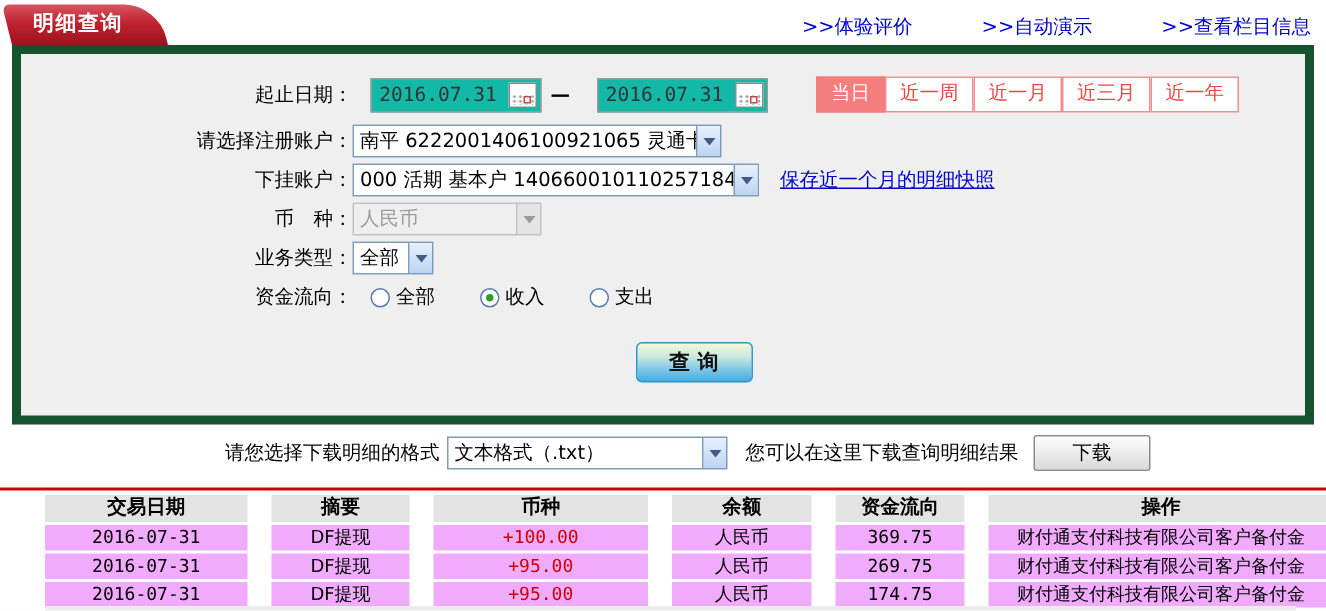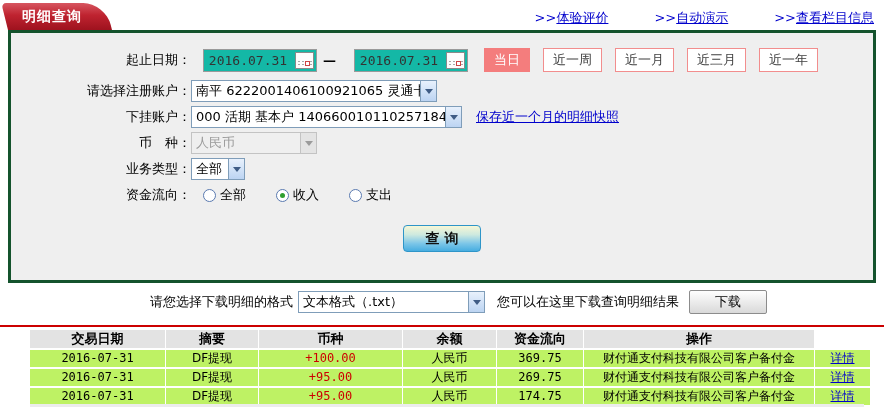--- a/index.html
+++ b/index.html
@@ -9,44 +9,44 @@
 
   
   .topbar { position:absolute; top:0; left:0; width:884px; height:30px; }
   .tab { position:absolute; left:8px; top:3px; height:27px; line-height:27px; padding:0 14px 0 14px; }
   .tab::before { content:""; position:absolute; left:0; top:0; bottom:0; right:-16px;
     background:linear-gradient(180deg,#d75660 0%, #bf2330 45%, #9e121e 100%);
     border-radius:5px 22px 0 0; transform:skewX(14deg); transform-origin:bottom left; }
   .tab .tab-text { position:relative; color:#fff; font-weight:bold; font-size:14px; letter-spacing:1px; }
   .toplinks { position:absolute; right:10px; top:9px; display:flex; gap:46px; }
   .toplink { color:#0000cc; cursor:pointer; white-space:nowrap; }
-  .toplink .lk { text-decoration:underline; }
+  .toplink .lk { }
 
   
   .panel { position:absolute; top:30px; left:8px; width:868px; height:253px;
-    background:#efefef; border:3px solid #14532d; }
+    background:#efefef; border:6px solid #14532d;padding-left:41px; }
   .frow { display:flex; align-items:center; height:26px; }
   .frow.first { margin-top:14px; margin-bottom:5px; }
   .flabel { width:180px; text-align:right; flex-shrink:0; color:#000; }
 
   .date-box { position:relative; width:114px; height:23px; border:1px solid #9a9a9a;
     background:#14b8a6; margin-left:12px; }
   .date-box input { position:absolute; left:2px; top:1px; width:84px; height:19px; border:0;
     font-family:"DejaVu Sans Mono", monospace; font-size:13px; color:#333; background:transparent; text-align:center; }
   .cal { position:absolute; right:2px; top:2px; width:19px; height:17px; background:#fdfdfd;
     border:1px solid #8a8a8a; cursor:pointer; }
   .cal .cb { height:3px; background:#4d87c7; margin:1px 1px 0 1px; }
   .cal .cy { height:2px; background:#e8b93a; margin:0 1px; }
   .cal .cg { position:absolute; left:1px; right:1px; top:7px; bottom:1px;
     background:radial-gradient(#a9a9a9 1px, transparent 1.2px); background-size:4px 3px; }
   .cal .cr { position:absolute; width:5px; height:5px; border:1px solid #cc4444; right:3px; bottom:2px; background:#fff; }
   .dash { margin:0 6px; font-weight:bold; }
 
-  .qbtns { display:flex; gap:13px; margin-left:16px; }
-  .qbtn { height:24px; line-height:22px; padding:0 9px; border:1px solid #f28d8d; color:#404040;
+  .qbtns { display:flex; margin-left:32px; }
+  .qbtn { height:24px; line-height:22px; padding:0 9px; border:1px solid #f28d8d; color:#ef4444;
     background:#fff; cursor:pointer; white-space:nowrap; }
   .qbtn.active { background:#f47d7d; border-color:#f47d7d; color:#fff; }
 
   .xpsel { position:relative; height:22px; border:1px solid #7f9db9; background:#fff;
     display:flex; align-items:center; cursor:pointer; }
   .xpsel .val { flex:1; padding:0 4px; white-space:nowrap; overflow:hidden; }
   .xpsel .arrow-btn { width:16px; height:100%; border-left:1px solid #7f9db9;
     background:linear-gradient(180deg,#e8f1fc,#bcd4f2); display:flex; align-items:center; justify-content:center; }
   .xpsel .arr { width:0; height:0; border-left:4px solid transparent; border-right:4px solid transparent;
     border-top:5px solid #3f5c85; }
@@ -75,22 +75,22 @@
   .fmt-sel { width:187px; margin-left:5px; }
   .dl-hint { margin-left:12px; }
   .dl-btn { margin-left:10px; width:78px; height:24px; border:1px solid #8c8c8c; border-radius:2px;
     background:linear-gradient(180deg,#fefefe,#d9d9d9); font-size:13px; cursor:pointer;
     font-family:Liberation Mono, monospace; }
 
   
   .red-sep { position:absolute; top:325px; left:0; width:884px; height:2px; background:#c00; }
   .table { position:absolute; top:330px; left:30px; width:834px; }
   .trow { display:grid; grid-template-columns:135px 92px 143px 93px 86px 230px 55px;
-    column-gap:1px; margin-bottom:2px; }
-  .trow > div { background:#bef264; height:17px; line-height:17px; text-align:center;
+    column-gap:16px; margin-bottom:2px; }
+  .trow > div { background:#f0abfc; height:17px; line-height:17px; text-align:center;
     font-size:12px; white-space:nowrap; overflow:hidden; }
   .trow.thead > div { background:#e3e3e3; height:18px; line-height:18px; font-weight:bold; font-size:13px; }
   .mono { font-family:"DejaVu Sans Mono", monospace; }
   .amt { color:#cc0000; }
   .detail-link { color:#0000cc; text-decoration:underline; cursor:pointer; }
   .partial-row { position:absolute; top:404px; left:30px; width:834px; height:3px; background:#ececec; }
 </style>
 </head>
 <body>
 

